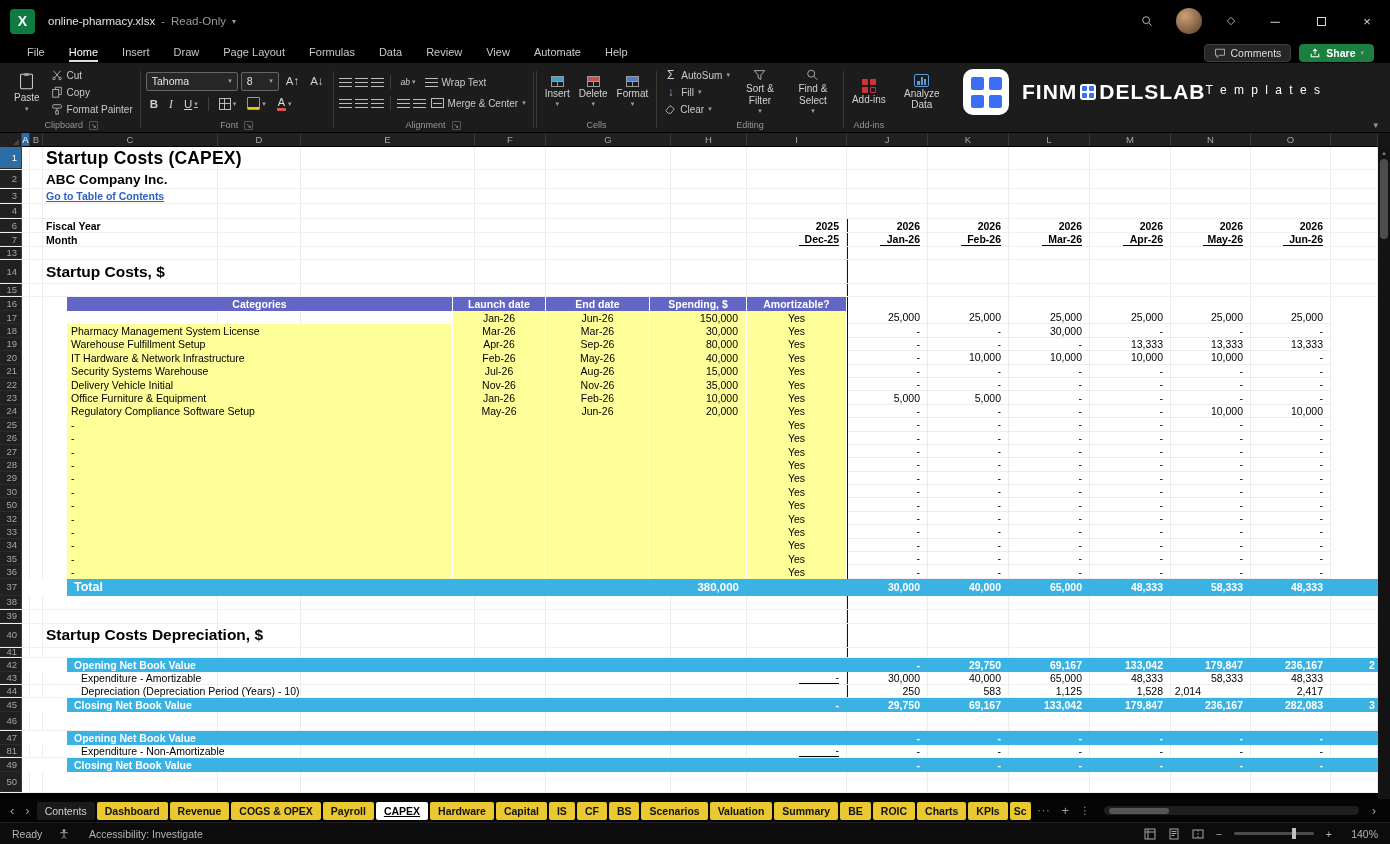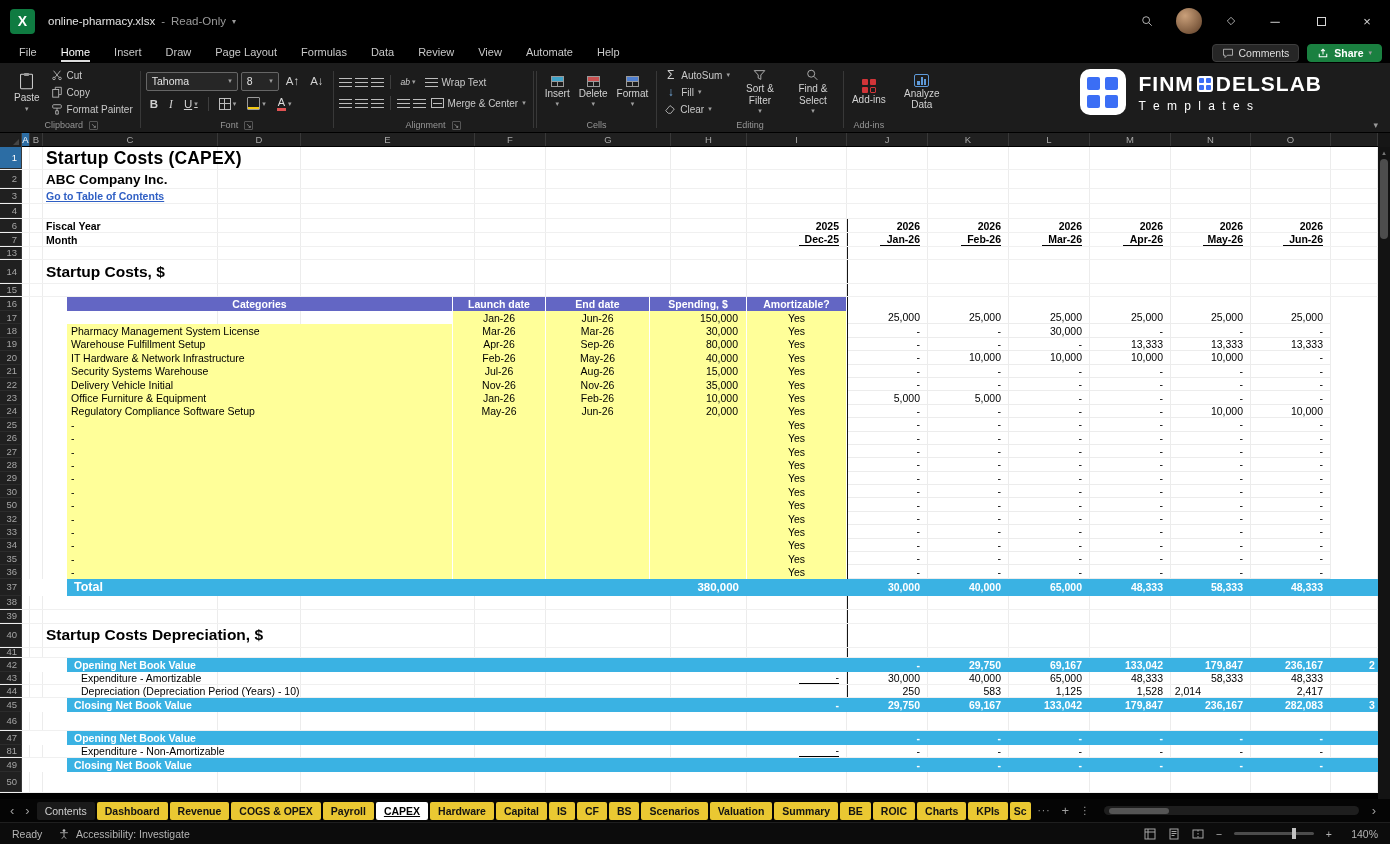--- a/index.html
+++ b/index.html
@@ -12,21 +12,21 @@
   .doc{margin-left:13px;font-size:11.5px;color:#e3e3e3;display:flex;gap:6px;align-items:center}
   .doc .dim{color:#9a9a9a}
   .doc .dd{font-size:8px;color:#9a9a9a}
   .tbr{margin-left:auto;display:flex;align-items:center}
   .tbi{width:42px;height:42px;display:flex;align-items:center;justify-content:center;color:#cfcfcf}
   .avatar{width:26px;height:26px;border-radius:50%;background:radial-gradient(circle at 35% 30%,#caa07a,#7d5a3e 70%,#50392a)}
   .winbtn{width:46px;height:42px;display:flex;align-items:center;justify-content:center;color:#d6d6d6;font-size:13px}
   .maxbox{width:9px;height:9px;border:1px solid #d6d6d6;display:inline-block}
 
   
-  .rtabrow{height:21px;background:#000;display:flex;align-items:center;padding:0 8px}
+  .rtabrow{height:21px;background:#000;display:flex;align-items:center;padding:0 16px}
   .rtabs{display:flex;gap:2px}
   .rtab{font-size:11px;color:#c9c9c9;padding:2px 11px 4px;position:relative;white-space:nowrap}
   .rtab.active{color:#fff}
   .rtab.active::after{content:"";position:absolute;left:11px;right:11px;bottom:0;height:2px;background:#dcdcdc}
   .rright{margin-left:auto;display:flex;gap:8px;align-items:center}
   .pill{display:flex;align-items:center;gap:5px;background:#262626;border:1px solid #3d3d3d;color:#ddd;font-size:10.5px;border-radius:4px;padding:0 9px;height:18px}
   .pill.share{background:var(--green);border-color:var(--green);color:#fff;font-weight:700}
   .pill .dd{font-size:7px}
 
   
@@ -67,21 +67,21 @@
   .wrapt{width:44px;white-space:normal}
   .adgrid{display:inline-grid;grid-template-columns:6px 6px;grid-auto-rows:6px;gap:2px}
   .adgrid i{background:var(--adred);border-radius:1px}
   .adgrid i:last-child{background:none;border:1px solid var(--adred)}
   .anic{width:15px;height:13px;border:1px solid #5e9ad9;border-radius:2px;display:inline-flex;align-items:flex-end;gap:1px;padding:1px 2px}
   .anic i{width:3px;background:#5e9ad9;display:block}
   .anic i:nth-child(1){height:4px}.anic i:nth-child(2){height:8px}.anic i:nth-child(3){height:6px}
   .fml{position:absolute;right:68px;top:6px;display:flex;align-items:center;gap:13px}
   .fml-ic{width:46px;height:46px;background:#fff;border-radius:10px;display:grid;grid-template-columns:13px 13px;grid-auto-rows:13px;gap:5px;align-content:center;justify-content:center}
   .fml-ic i{background:var(--logoblue);border-radius:2px}
-  .fml-tx{display:flex;flex-direction:column}
+  .fml-tx{display:flex;flex-direction:row}
   .fml-t1{font-size:21px;font-weight:700;color:#fff;letter-spacing:1px;display:flex;align-items:center}
   .fml-o{display:inline-grid;grid-template-columns:5px 5px;grid-auto-rows:5px;gap:2px;padding:2px;background:#fff;border-radius:3px;margin:0 3px}
   .fml-o i{background:var(--logoblue);border-radius:1px}
   .fml-t2{font-size:12px;color:#fff;letter-spacing:2px;margin-top:3px}
   .rcollapse{position:absolute;right:12px;bottom:2px;color:#9a9a9a;font-size:9px}
 
   
   .sheet{height:666px;background:#000;position:relative;overflow:hidden}
   .colhead{height:14px;display:flex;background:#161616}
   .corner{width:22px;background:#202020;border-right:1px solid #3c3c3c;position:relative}
@@ -126,21 +126,21 @@
   .stab{height:18px;padding:0 8px;display:flex;align-items:center;background:var(--tabyellow);color:#131313;font-size:10.5px;font-weight:700;border-radius:2px;white-space:nowrap}
   .stab.dark{background:#1a1a1a;color:#cfcfcf;font-weight:400}
   .stab.active{background:#fff;color:#000;text-decoration:underline}
   .stab.partial{max-width:21px;overflow:hidden;padding:0 4px}
   .hscroll{flex:1;height:9px;background:#1e1e1e;border-radius:5px;margin:0 6px;position:relative;min-width:60px}
   .hthumb{position:absolute;left:5px;top:1.5px;width:60px;height:6px;background:#555;border-radius:3px}
 
   
   .statusbar{height:22px;background:#0c0c0c;display:flex;align-items:center;font-size:10.5px;color:#b5b5b5;padding:0 12px;border-top:1px solid #1f1f1f}
   .sready{width:46px}
-  .acc{display:flex;align-items:center;gap:6px}
+  .acc{display:flex;align-items:center;gap:19px}
   .sbr{margin-left:auto;display:flex;align-items:center;gap:12px}
   .vi{display:inline-flex}
   .ztrack{width:80px;height:3px;background:#4c4c4c;position:relative;border-radius:2px;display:inline-block}
   .zthumb{position:absolute;left:58px;top:-4px;width:4px;height:11px;background:#c0c0c0;display:block}
   .zpct{width:34px;text-align:right}
 </style>
 </head>
 <body>
 
 <div class="titlebar">

